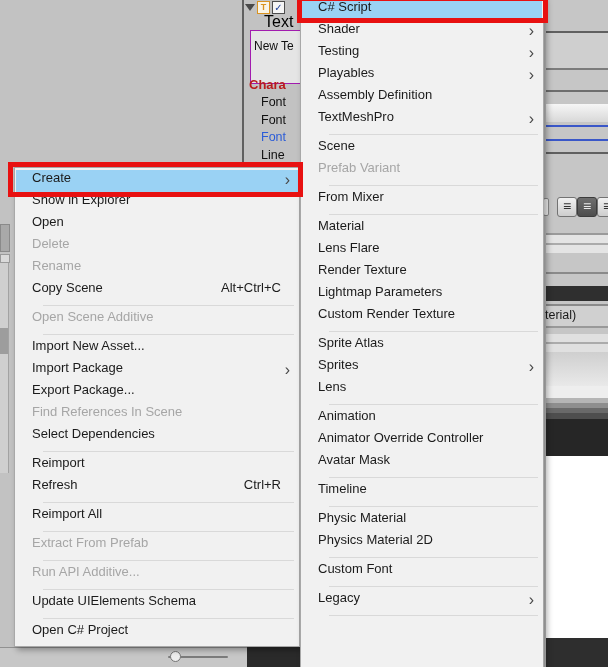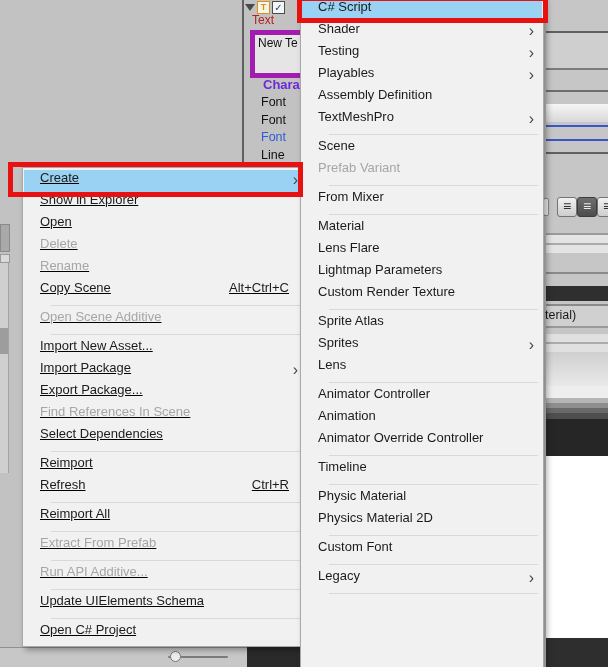--- a/index.html
+++ b/index.html
@@ -9,21 +9,21 @@
     font-family:"Liberation Sans","DejaVu Sans",sans-serif;
     -webkit-font-smoothing:antialiased;
   }
   
   .menu-panel{
     position:absolute;background:var(--c-menu_bg,#f1f1f1);
     border:1px solid var(--c-menu_border,#a8a8a8);
     box-shadow:3px 3px 6px rgba(0,0,0,.33);
     padding:2px 1px;box-sizing:border-box;
   }
-  #context-menu{left:22px;top:167px;width:286px;height:480px;z-index:20;text-decoration:underline;}
+  #context-menu{left:14px;top:167px;width:286px;height:480px;z-index:20;}
   #create-submenu{left:300px;top:-4px;width:244px;height:690px;z-index:30;}
   .mi{
     position:relative;display:flex;height:22px;
     padding-left:16px;font-size:13px;color:var(--c-text,#1b1b1b);cursor:default;
   }
   .mi.highlighted{background:var(--c-highlight,#9ad2f4);}
   .mi.disabled{color:var(--c-disabled_text,#a6a6a6);}
   .mi-label{white-space:nowrap;}
   .mi-shortcut{margin-left:auto;margin-right:17px;white-space:nowrap;}
   .mi-arrow{
@@ -37,23 +37,23 @@
     box-sizing:border-box;z-index:50;pointer-events:none;
   }
   #ann-create{left:8px;top:162px;width:295px;height:35px;}
   #ann-csharp{left:297px;top:-4px;width:251px;height:27px;}
   
   .abs{position:absolute;}
   #insp-vline{left:242px;top:0;width:2px;height:168px;background:#606060;}
   #insp-foldout{left:245px;top:4px;width:0;height:0;border-left:5px solid transparent;border-right:5px solid transparent;border-top:7px solid #494949;}
   #insp-tmp-icon{left:257px;top:1px;width:11px;height:11px;background:#faf4e6;border:1px solid #d9921f;color:#d9921f;font-size:9px;font-weight:bold;line-height:11px;text-align:center;}
   #insp-checkbox{left:272px;top:1px;width:11px;height:11px;background:#f5f5f5;border:1px solid #4d4d4d;color:#1d3f99;font-size:10px;font-weight:bold;line-height:11px;text-align:center;}
-  #insp-text-label{left:252px;top:13px;font-size:12px;color:#b91c1c;}
-  #insp-textarea{left:250px;top:30px;width:52px;height:36px;background:#e5e5e5;border:5px solid #a21caf;font-size:12px;color:#101010;padding:1px 3px;white-space:nowrap;overflow:hidden;}
-  #insp-section{left:263px;top:77px;font-size:13px;font-weight:bold;color:#6d28d9;}
+  #insp-text-label{left:264px;top:13px;font-size:16px;color:#000000;}
+  #insp-textarea{left:250px;top:30px;width:52px;height:36px;background:#e5e5e5;border:1px solid #a21caf;font-size:12px;color:#101010;padding:8px 3px;white-space:nowrap;overflow:hidden;}
+  #insp-section{left:249px;top:77px;font-size:13px;font-weight:bold;color:#b91c1c;}
   .insp-prop{left:261px;font-size:12.5px;color:#101010;white-space:nowrap;}
   .insp-prop.blue{color:var(--c-link_blue,#2b5cd7);}
   
   #lstrip-block{left:0;top:224px;width:10px;height:28px;background:#a9a9a9;border:1px solid #8a8a8a;box-sizing:border-box;}
   #lstrip-groove{left:0;top:254px;width:10px;height:9px;background:#dadada;border:1px solid #9a9a9a;box-sizing:border-box;}
   #lstrip-track{left:0;top:263px;width:8px;height:210px;background:#cfcfcf;border-right:1px solid #a2a2a2;}
   #lstrip-thumb{left:0;top:328px;width:8px;height:26px;background:#9d9d9d;}
   
   #bottom-bar{left:0;top:647px;width:247px;height:20px;background:#c7c7c7;border-top:1px solid #919191;box-sizing:border-box;}
   #zoom-slider-track{left:168px;top:656px;width:60px;height:2px;background:#7b7b7b;border-radius:1px;z-index:5;}
@@ -242,45 +242,48 @@
         <span class="mi-label">From Mixer</span>
       </div>
       <div class="msep"></div>
       <div class="mi">
         <span class="mi-label">Material</span>
       </div>
       <div class="mi">
         <span class="mi-label">Lens Flare</span>
       </div>
       <div class="mi">
+        <span class="mi-label">Render Texture</span>
+      </div>
+      <div class="mi">
         <span class="mi-label">Lightmap Parameters</span>
       </div>
       <div class="mi">
         <span class="mi-label">Custom Render Texture</span>
       </div>
       <div class="msep"></div>
       <div class="mi">
         <span class="mi-label">Sprite Atlas</span>
       </div>
       <div class="mi">
         <span class="mi-label">Sprites</span>
         <span class="mi-arrow">›</span>
       </div>
       <div class="mi">
         <span class="mi-label">Lens</span>
       </div>
       <div class="msep"></div>
       <div class="mi">
-        <span class="mi-label">Animator Controller</span>
-      </div>
-      <div class="mi">
         <span class="mi-label">Animation</span>
       </div>
       <div class="mi">
         <span class="mi-label">Animator Override Controller</span>
+      </div>
+      <div class="mi">
+        <span class="mi-label">Avatar Mask</span>
       </div>
       <div class="msep"></div>
       <div class="mi">
         <span class="mi-label">Timeline</span>
       </div>
       <div class="msep"></div>
       <div class="mi">
         <span class="mi-label">Physic Material</span>
       </div>
       <div class="mi">

